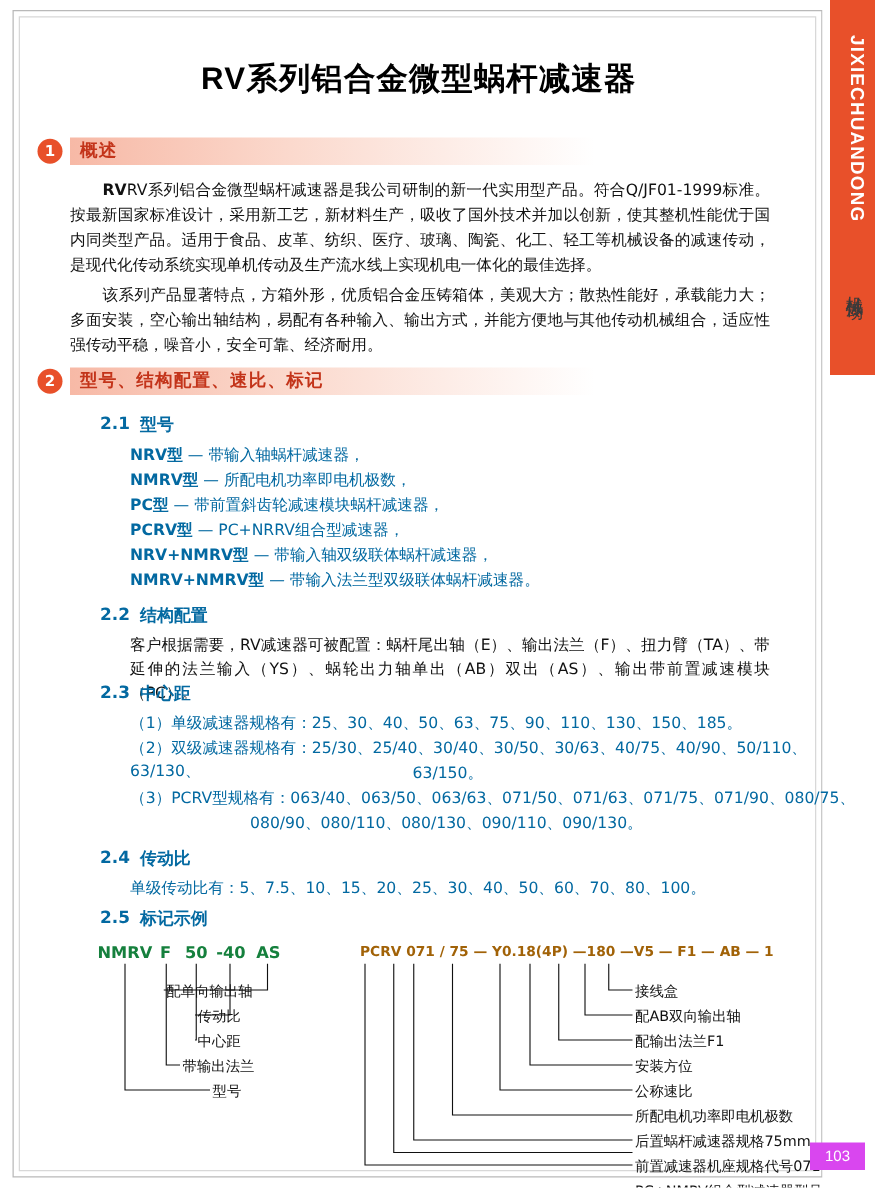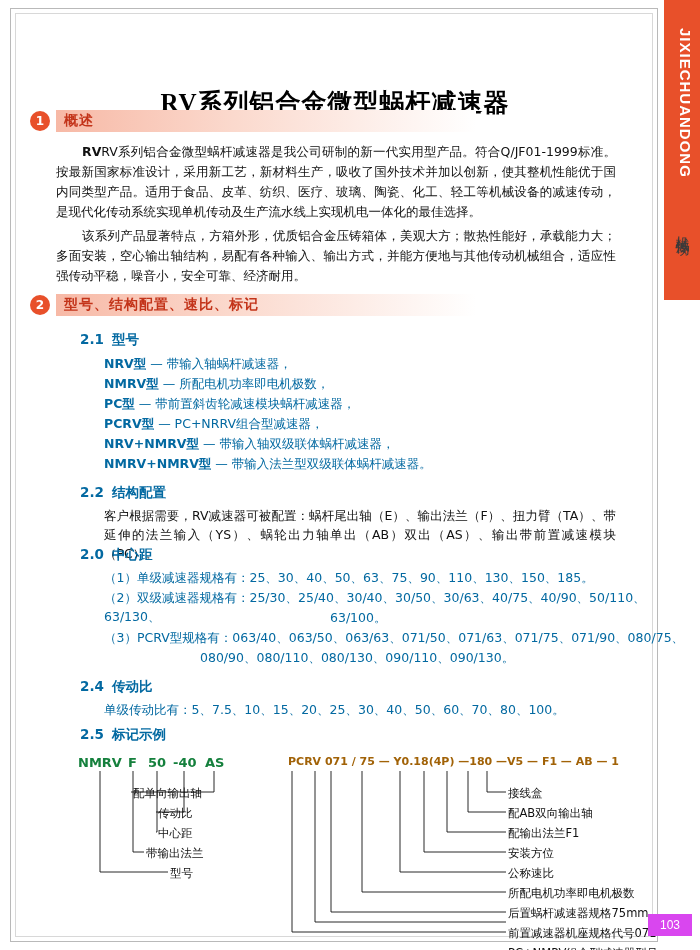--- a/index.html
+++ b/index.html
@@ -71,22 +71,21 @@
   
   .doc-title {
     position: absolute;
     left: 40px; top: 46px;
     width: 590px;
     text-align: center;
     font-size: 25px;
     font-weight: bold;
     letter-spacing: 1px;
     color: #000;
-    font-family: Liberation Serif, serif;
-    margin-top: 40px;
+    font-family: Liberation Sans, sans-serif;
   }
 
   
   .sec {
     position: absolute;
     left: 30px;
     width: 600px;
     height: 24px;
   }
   .sec-badge {
@@ -253,25 +252,25 @@
   <div class="line" style="left:104px; top:454px;">
     <b>NMRV+NMRV型</b>
     <span>—</span>
     <span>带输入法兰型双级联体蜗杆减速器。</span>
   </div>
 
   <div class="subhead" style="left:80px; top:484px;">2.2</div>
   <div class="subhead" style="left:112px; top:484px;">结构配置</div>
   <div class="para" style="left:104px; top:506px; width:512px; line-height:19px;">客户根据需要，RV减速器可被配置：蜗杆尾出轴（E）、输出法兰（F）、扭力臂（TA）、带延伸的法兰输入（YS）、蜗轮出力轴单出（AB）双出（AS）、输出带前置减速模块（PC）。</div>
 
-  <div class="subhead" style="left:80px; top:546px;">2.0</div>
+  <div class="subhead" style="left:80px; top:546px;">2.3</div>
   <div class="subhead" style="left:112px; top:546px;">中心距</div>
   <div class="line" style="left:104px; top:568px;">（1）单级减速器规格有：25、30、40、50、63、75、90、110、130、150、185。</div>
   <div class="line" style="left:104px; top:588px;">（2）双级减速器规格有：25/30、25/40、30/40、30/50、30/63、40/75、40/90、50/110、63/130、</div>
-  <div class="line" style="left:330px; top:608px;">63/100。</div>
+  <div class="line" style="left:330px; top:608px;">63/150。</div>
   <div class="line" style="left:104px; top:628px;">（3）PCRV型规格有：063/40、063/50、063/63、071/50、071/63、071/75、071/90、080/75、</div>
   <div class="line" style="left:200px; top:648px;">080/90、080/110、080/130、090/110、090/130。</div>
 
   <div class="subhead" style="left:80px; top:678px;">2.4</div>
   <div class="subhead" style="left:112px; top:678px;">传动比</div>
   <div class="line" style="left:104px; top:700px;">单级传动比有：5、7.5、10、15、20、25、30、40、50、60、70、80、100。</div>
 
   <div class="subhead" style="left:80px; top:726px;">2.5</div>
   <div class="subhead" style="left:112px; top:726px;">标记示例</div>
 

